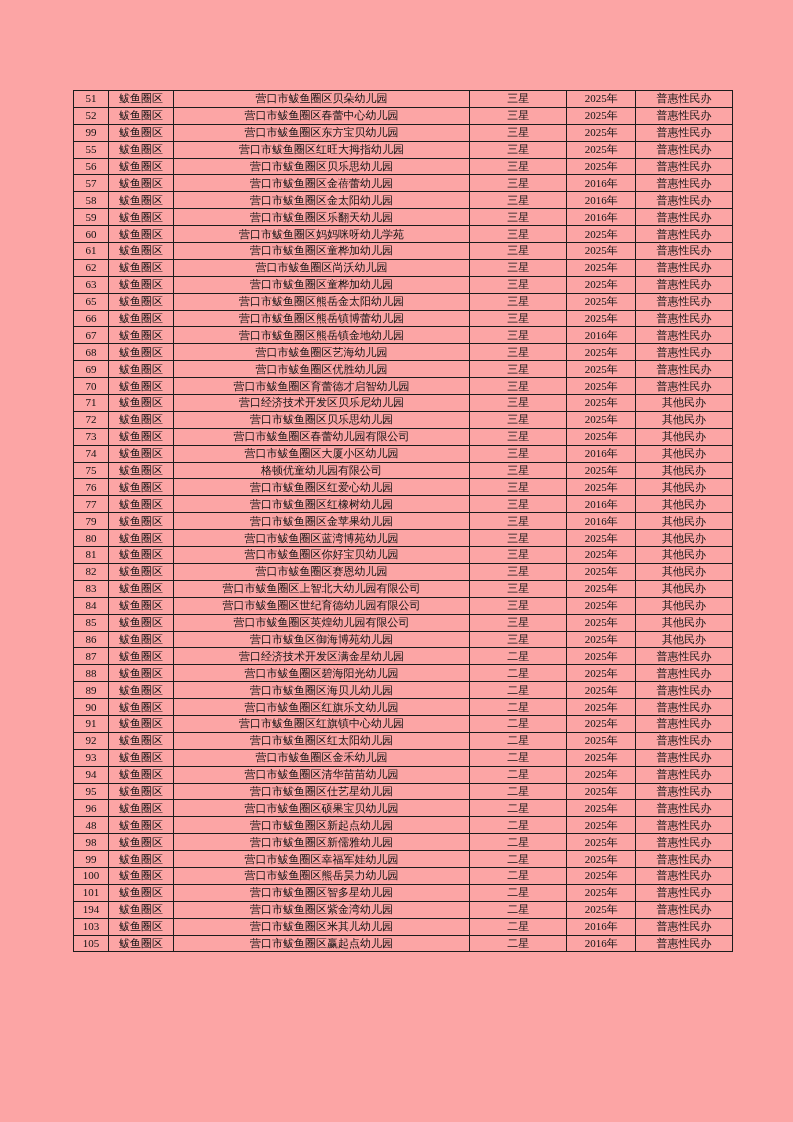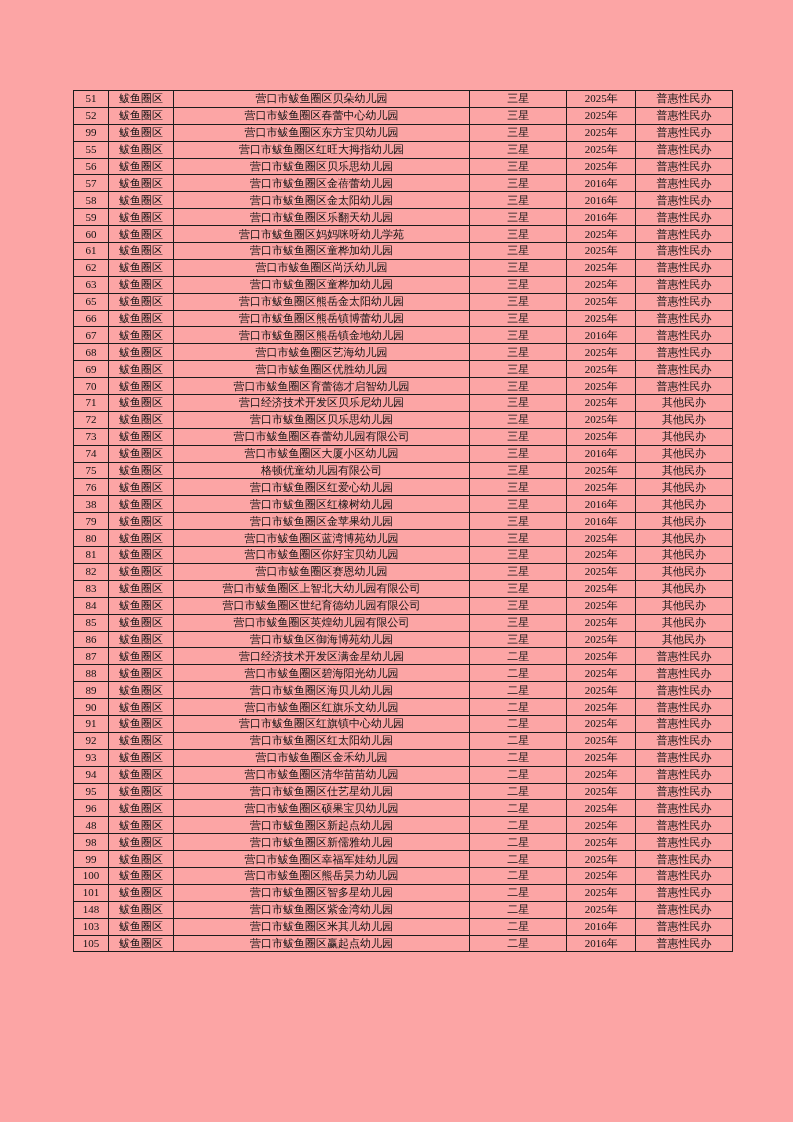--- a/index.html
+++ b/index.html
@@ -242,21 +242,21 @@
   </tr>
         <tr>
     <td>76</td>
     <td>鲅鱼圈区</td>
     <td>营口市鲅鱼圈区红爱心幼儿园</td>
     <td>三星</td>
     <td>2025年</td>
     <td>其他民办</td>
   </tr>
         <tr>
-    <td>38</td>
+    <td>77</td>
     <td>鲅鱼圈区</td>
     <td>营口市鲅鱼圈区红橡树幼儿园</td>
     <td>三星</td>
     <td>2016年</td>
     <td>其他民办</td>
   </tr>
         <tr>
     <td>79</td>
     <td>鲅鱼圈区</td>
     <td>营口市鲅鱼圈区金苹果幼儿园</td>
@@ -434,21 +434,21 @@
   </tr>
         <tr>
     <td>101</td>
     <td>鲅鱼圈区</td>
     <td>营口市鲅鱼圈区智多星幼儿园</td>
     <td>二星</td>
     <td>2025年</td>
     <td>普惠性民办</td>
   </tr>
         <tr>
-    <td>148</td>
+    <td>194</td>
     <td>鲅鱼圈区</td>
     <td>营口市鲅鱼圈区紫金湾幼儿园</td>
     <td>二星</td>
     <td>2025年</td>
     <td>普惠性民办</td>
   </tr>
         <tr>
     <td>103</td>
     <td>鲅鱼圈区</td>
     <td>营口市鲅鱼圈区米其儿幼儿园</td>

